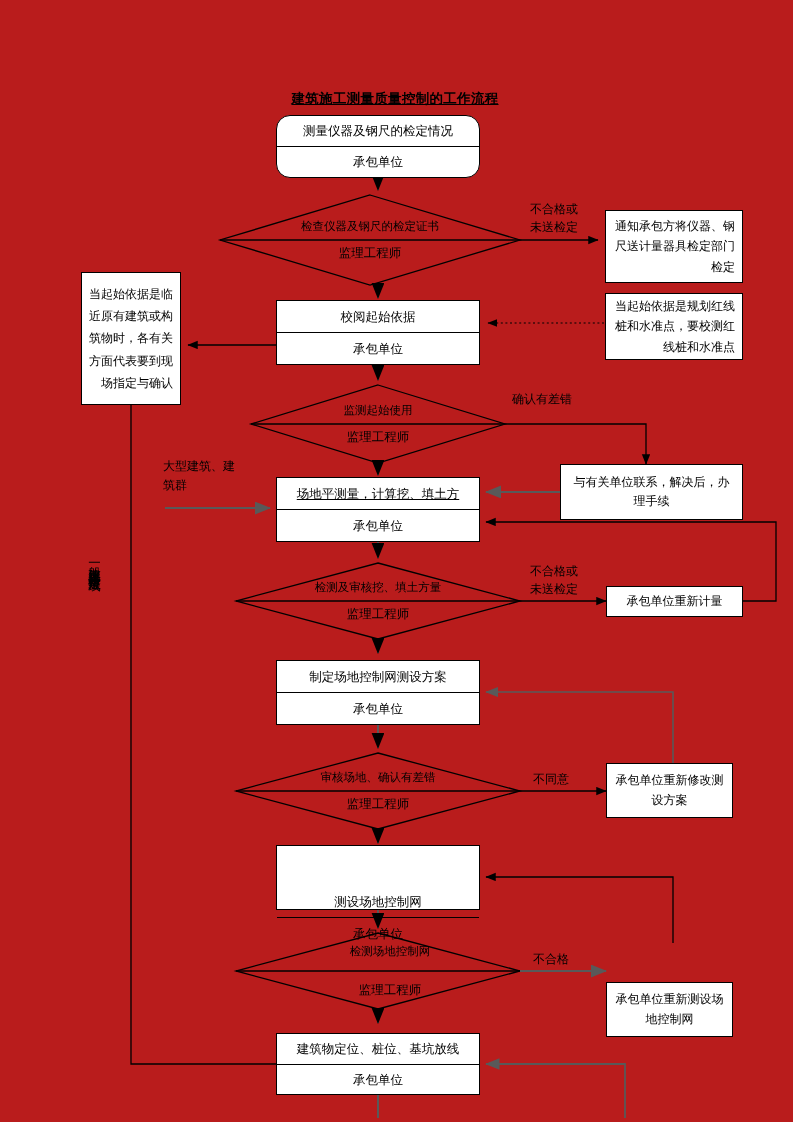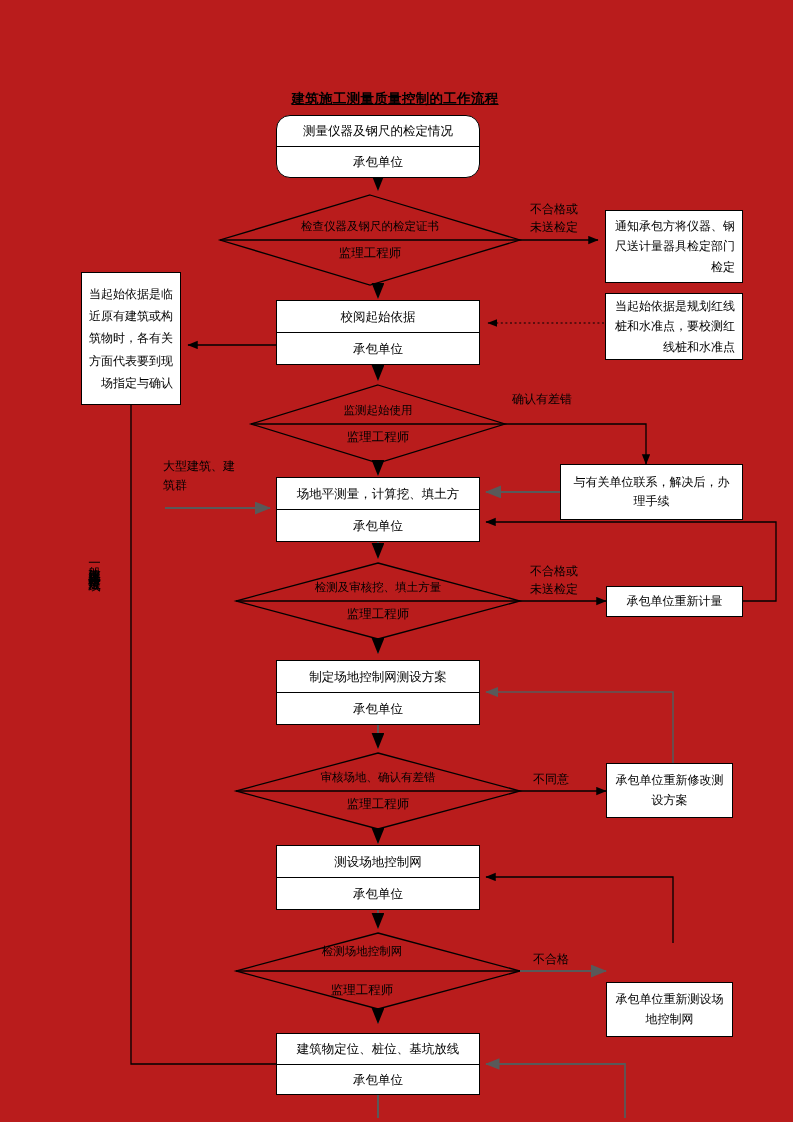--- a/index.html
+++ b/index.html
@@ -229,31 +229,31 @@
     <div class="cell top" style="height:31px;">测量仪器及钢尺的检定情况</div>
     <div class="cell" style="height:30px;">承包单位</div>
   </div>
 
   <div class="proc" style="left:276px; top:300px; width:204px; height:65px;">
     <div class="cell top" style="height:32px;">校阅起始依据</div>
     <div class="cell" style="height:31px;">承包单位</div>
   </div>
 
   <div class="proc" style="left:276px; top:477px; width:204px; height:65px;">
-    <div class="cell top" style="height:32px;">场地平测量，计算挖、填土方</div>
+    <div class="cell top" style="height:32px;text-decoration:underline;">场地平测量，计算挖、填土方</div>
     <div class="cell" style="height:31px;">承包单位</div>
   </div>
 
   <div class="proc" style="left:276px; top:660px; width:204px; height:65px;">
     <div class="cell top" style="height:32px;">制定场地控制网测设方案</div>
     <div class="cell" style="height:31px;">承包单位</div>
   </div>
 
   <div class="proc" style="left:276px; top:845px; width:204px; height:65px;">
-    <div class="cell top" style="height:32px;">测设场地控制网</div>
+    <div class="cell top" style="height:32px;margin-top:40px;">测设场地控制网</div>
     <div class="cell" style="height:31px;">承包单位</div>
   </div>
 
   <div class="proc" style="left:276px; top:1033px; width:204px; height:62px;">
     <div class="cell top" style="height:31px;">建筑物定位、桩位、基坑放线</div>
     <div class="cell" style="height:29px;">承包单位</div>
   </div>
 
   <div class="dmd-label" style="left:250px; top:205px; width:240px; height:70px;">
     <span class="l1">检查仪器及钢尺的检定证书</span>
@@ -268,21 +268,21 @@
   <div class="dmd-label" style="left:258px; top:569px; width:240px; height:64px;">
     <span class="l1">检测及审核挖、填土方量</span>
     <span class="l2">监理工程师</span>
   </div>
 
   <div class="dmd-label" style="left:258px; top:759px; width:240px; height:64px;">
     <span class="l1">审核场地、确认有差错</span>
     <span class="l2">监理工程师</span>
   </div>
 
-  <div class="dmd-label" style="left:242px; top:939px; width:240px; height:64px;gap:12px;">
+  <div class="dmd-label" style="left:270px; top:939px; width:240px; height:64px;gap:12px;">
     <span class="l1">检测场地控制网</span>
     <span class="l2">监理工程师</span>
   </div>
 
   <div class="note" style="left:81px; top:272px; width:100px; height:133px;">当起始依据是临近原有建筑或构筑物时，各有关方面代表要到现场指定与确认</div>
 
   <div class="note" style="left:605px; top:210px; width:138px; height:73px; line-height:1.7;">通知承包方将仪器、钢尺送计量器具检定部门检定</div>
 
   <div class="note ctr" style="left:560px; top:464px; width:183px; height:56px;">与有关单位联系，解决后，办理手续</div>
 

